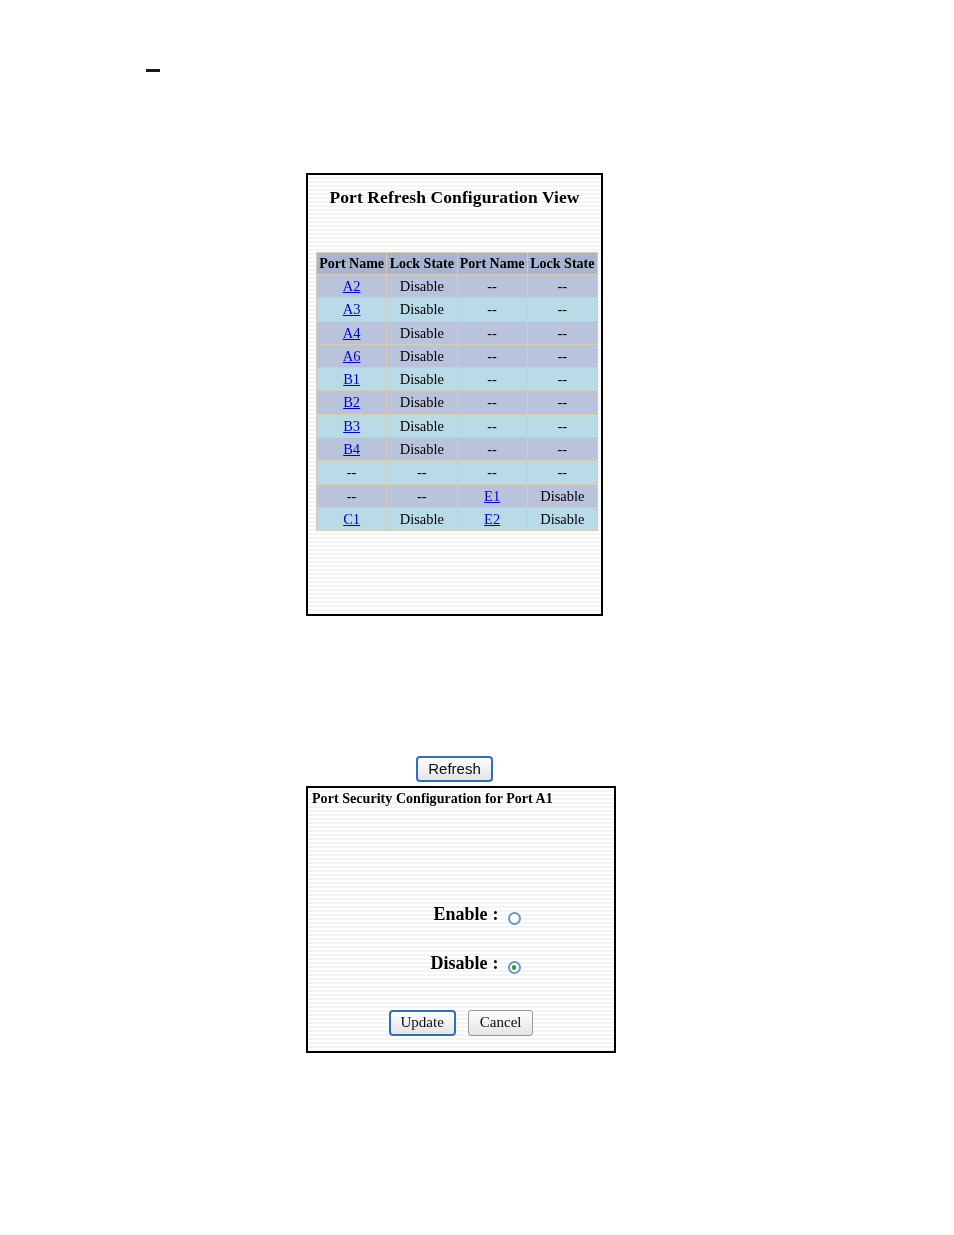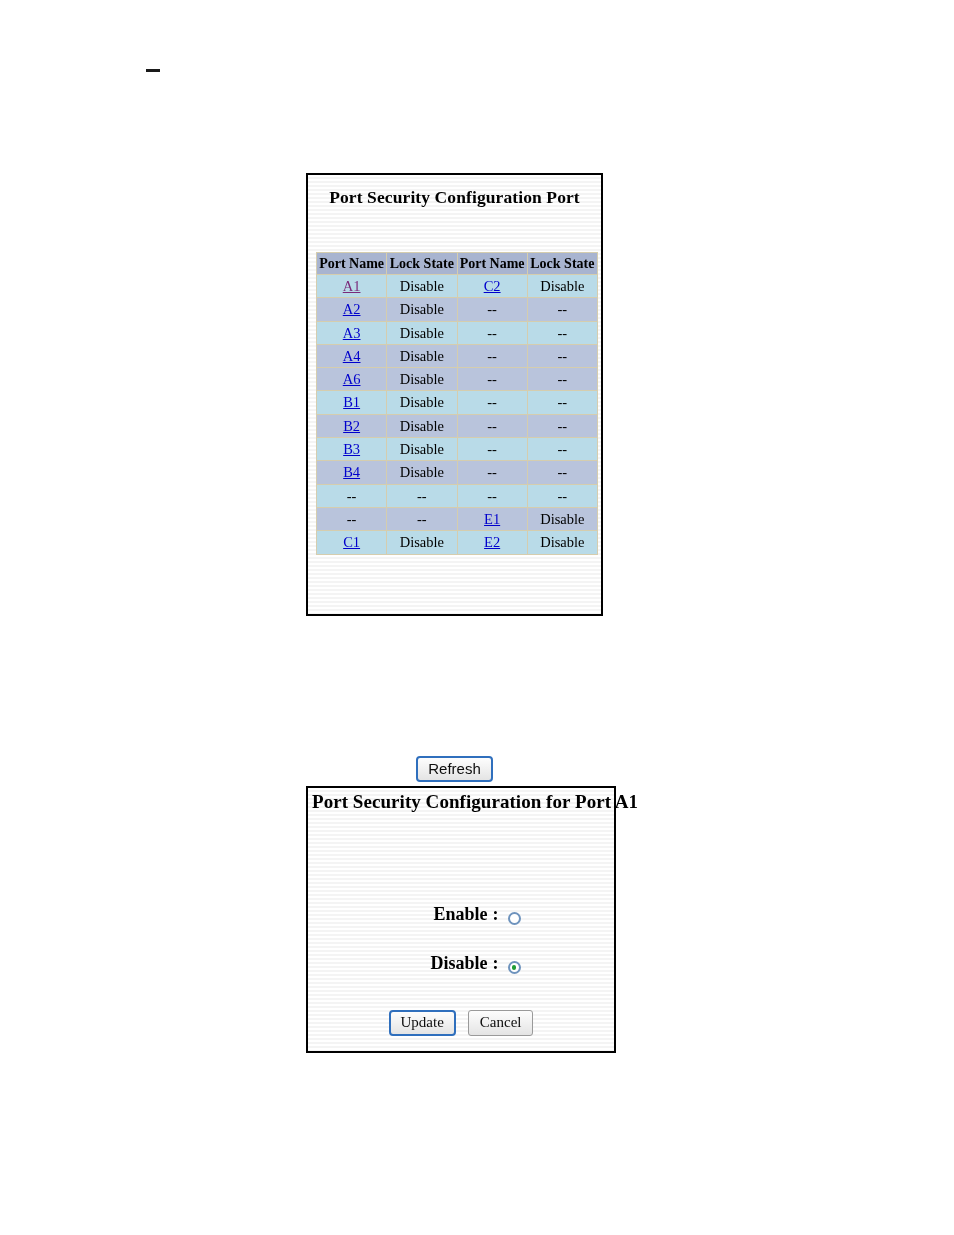--- a/index.html
+++ b/index.html
@@ -130,21 +130,21 @@
   }
 
   
   #panel-config {
     left: 306px;
     top: 786px;
     width: 310px;
     height: 267px;
   }
   .config-title {
-    font-size: 19px;
+    font-size: 14px;
     font-weight: bold;
     color: #000000;
     padding: 3px 0 0 4px;
     white-space: nowrap;
     letter-spacing: 0.05px;
   }
   .radio-rows {
     position: absolute;
     left: 0;
     right: 0;
@@ -202,45 +202,39 @@
   }
   #config-buttons .btn { margin: 0 4px; font-family: Liberation Serif, serif; }
 </style>
 </head>
 <body>
 
 <div class="top-dash"></div>
 
 <div class="panel" id="panel-view">
 
-  <div class="view-title">Port Security Configuration Port</div>
+  <div class="view-title">Port Refresh Configuration View</div>
 
   <div class="table-wrap">
     <table class="port-table">
       <colgroup>
           <col>
           <col>
           <col>
           <col>
         </colgroup>
       <thead>
         <tr>
           <th>Port Name</th>
           <th>Lock State</th>
           <th>Port Name</th>
           <th>Lock State</th>
         </tr>
       </thead>
       <tbody id="port-table-body">
-          <tr class="row-even">
-            <td><a class="port-link visited" href="#">A1</a></td>
-            <td>Disable</td>
-            <td><a class="port-link" href="#">C2</a></td>
-            <td>Disable</td>
-          </tr>
           <tr class="row-odd">
             <td><a class="port-link" href="#">A2</a></td>
             <td>Disable</td>
             <td>--</td>
             <td>--</td>
           </tr>
           <tr class="row-even">
             <td><a class="port-link" href="#">A3</a></td>
             <td>Disable</td>
             <td>--</td>

